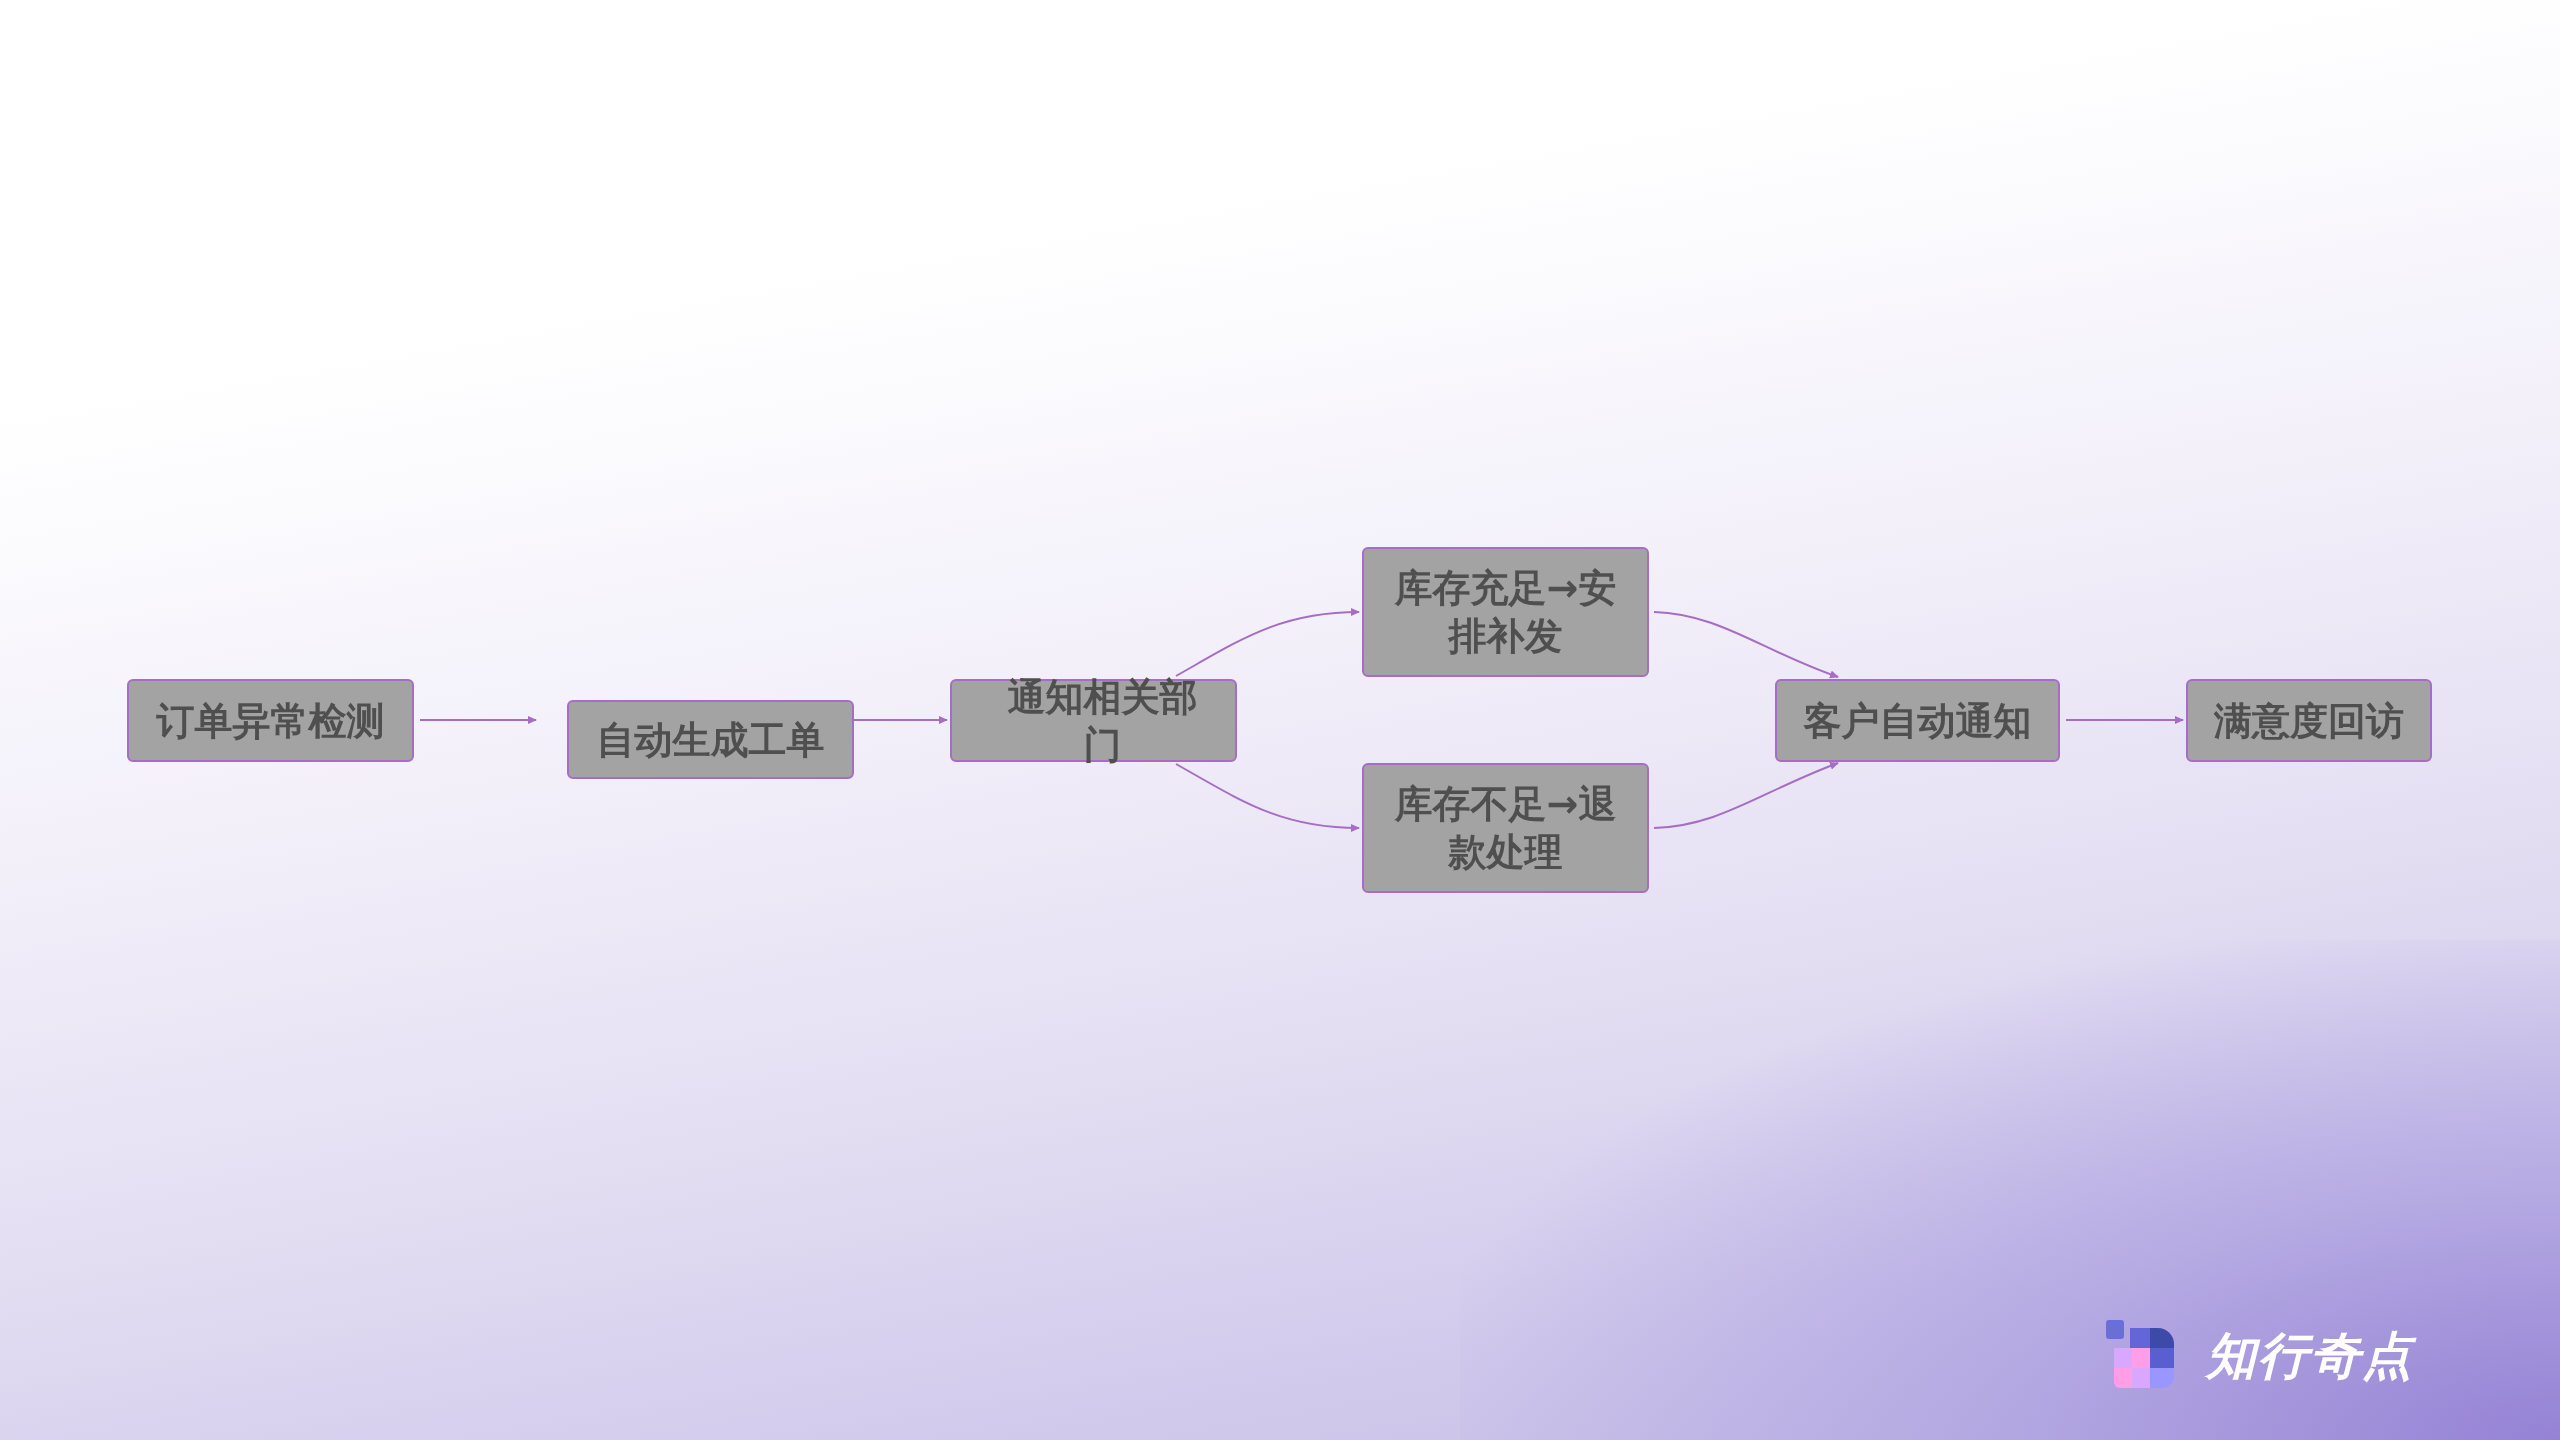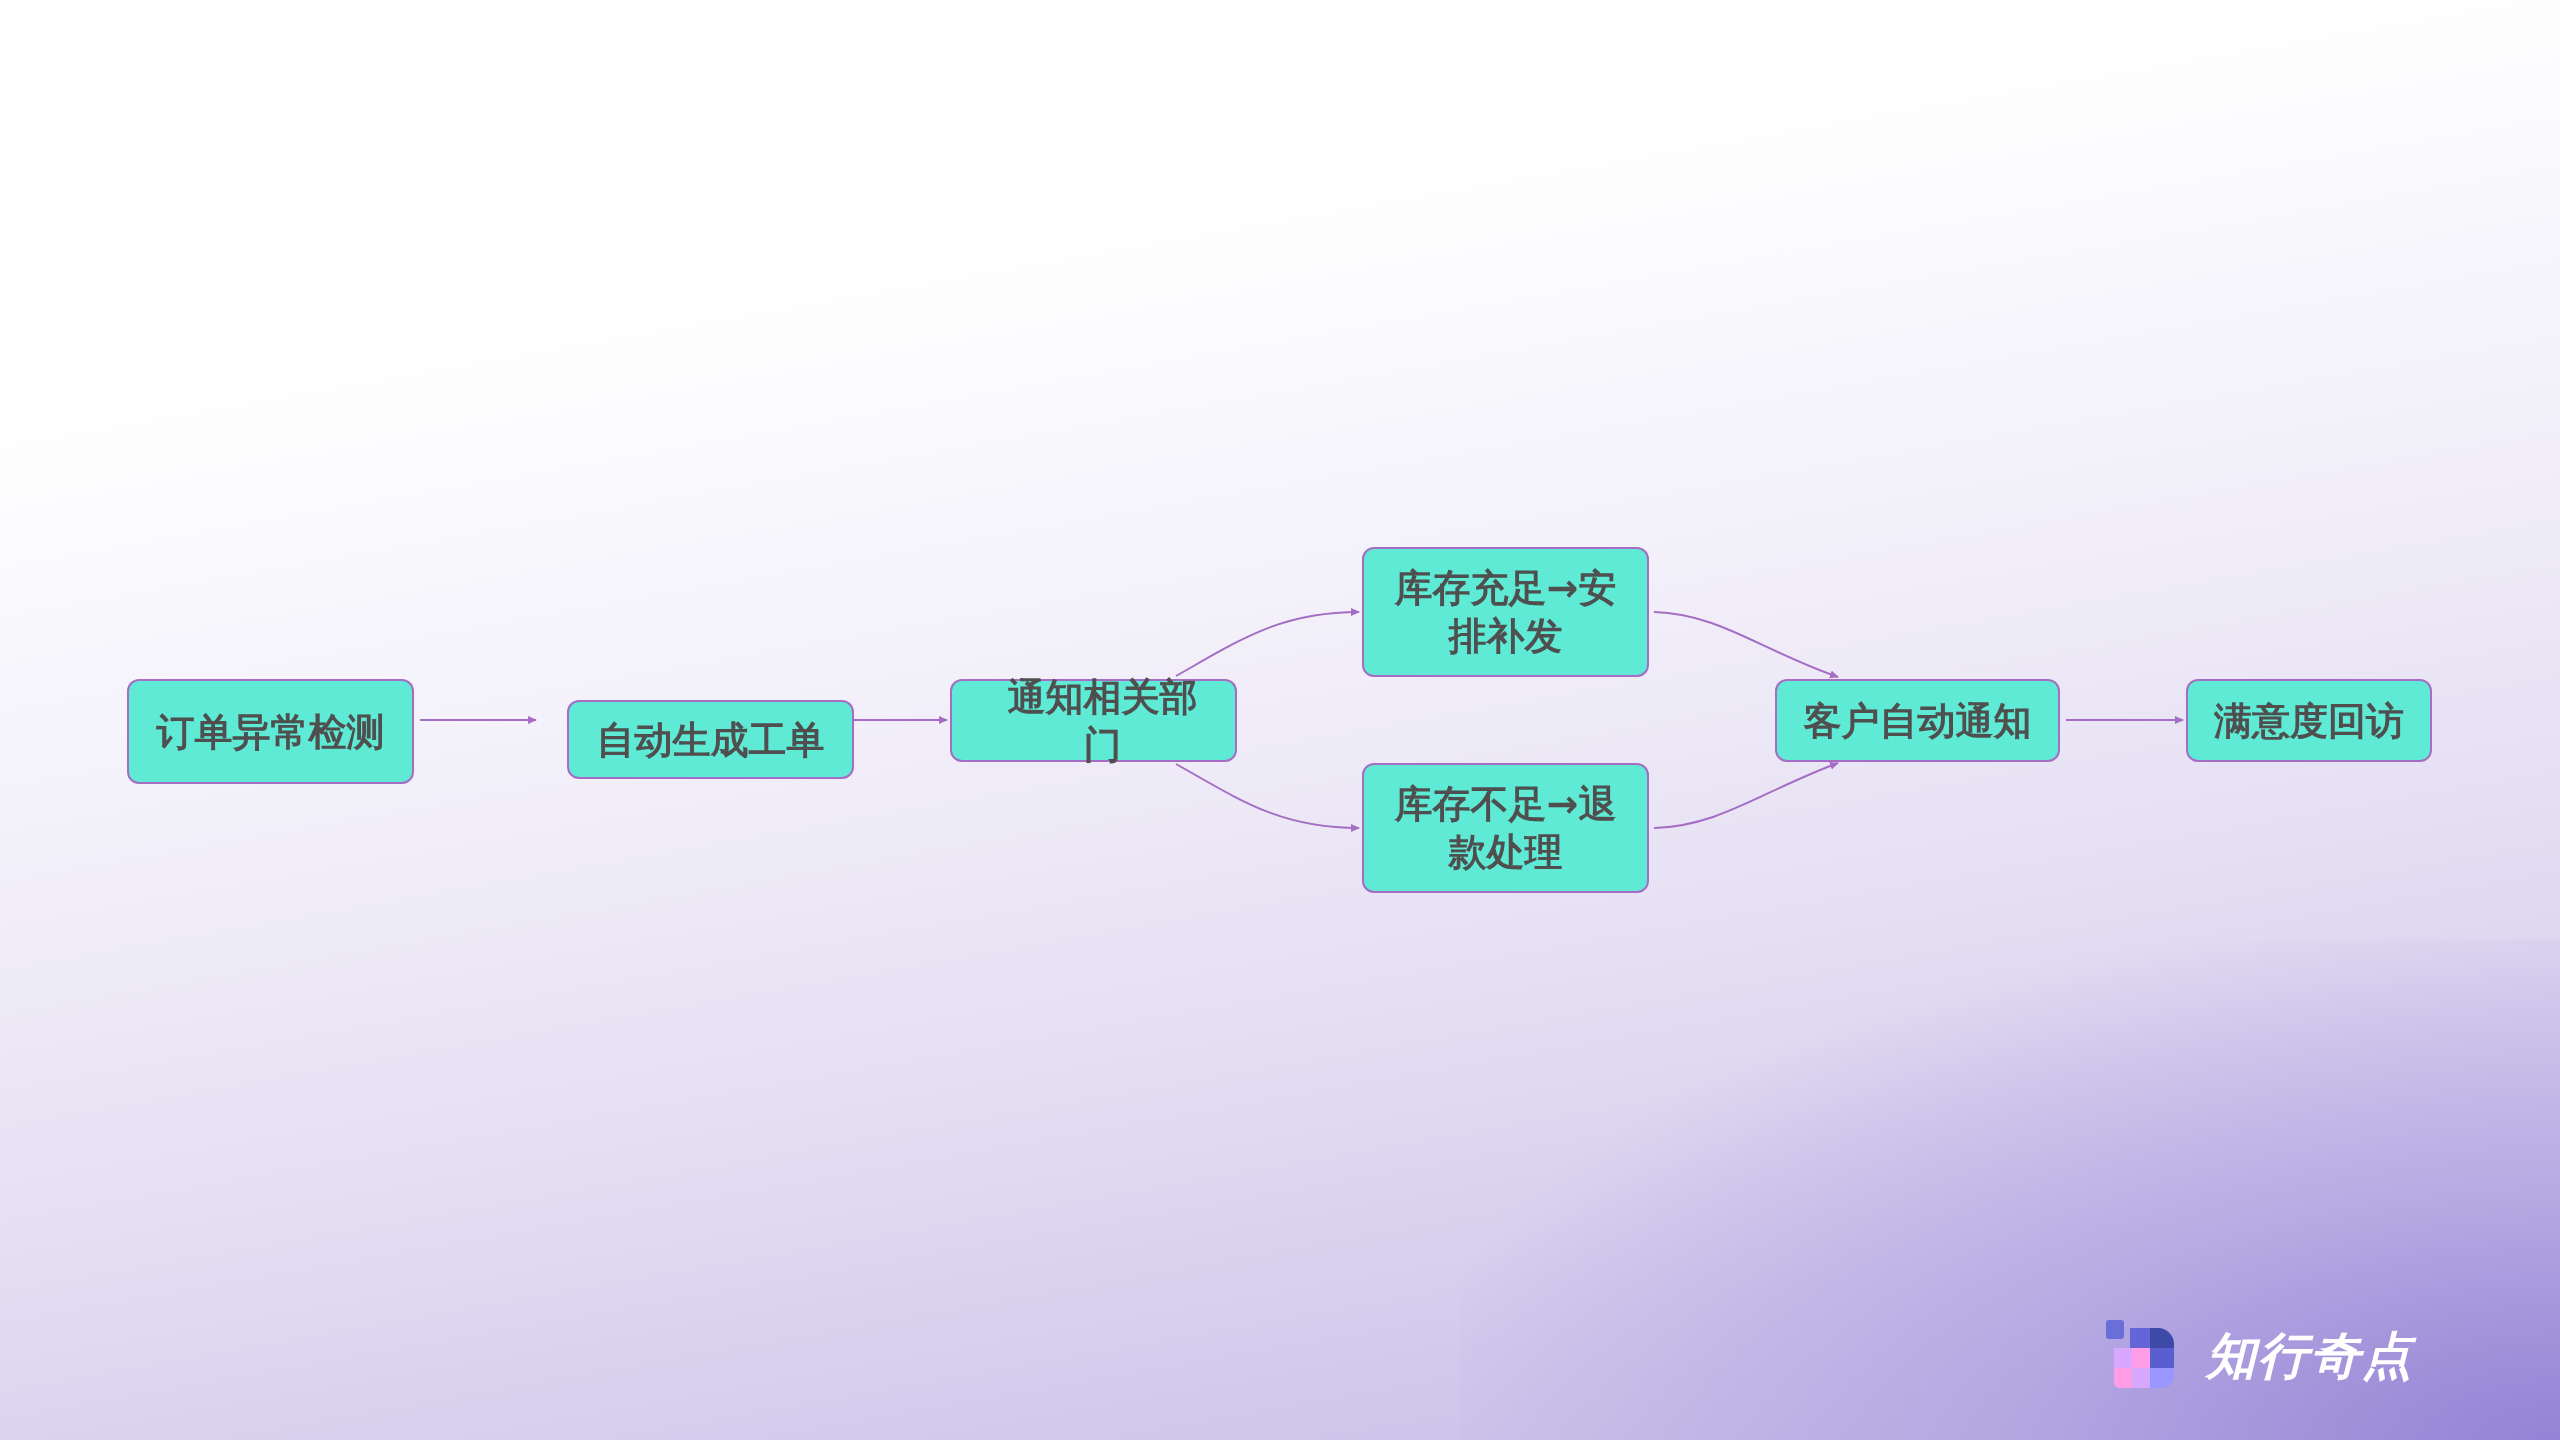--- a/index.html
+++ b/index.html
@@ -8,21 +8,21 @@
     font-family:"DejaVu Sans", sans-serif;
     background: linear-gradient(170deg, #ffffff 0%, #ffffff 22%, #f1eef9 48%, #e3ddf2 68%, #d2caec 85%, #c5bce6 100%);
   }
   .corner-glow {
     position:absolute; right:0; bottom:0; width:1100px; height:500px;
     background: radial-gradient(ellipse at 100% 100%, rgba(140,120,210,0.85) 0%, rgba(160,145,220,0.55) 35%, rgba(190,180,232,0) 75%);
     pointer-events:none;
   }
   .node {
     position:absolute; box-sizing:border-box;
-    background:#5eead4; border:2px solid #a56dc4; border-radius:12px;
+    background:#a3a3a3; border:2px solid #a56dc4; border-radius:6px;
     display:flex; align-items:center; justify-content:center; text-align:center;
     color:#4f4f4f; font-weight:bold; font-size:38px; line-height:48px;
     padding:0 20px;
   }
   svg.edges { position:absolute; left:0; top:0; width:2560px; height:1440px; }
   .logo { position:absolute; left:2104px; top:1316px; width:420px; height:90px; }
   .logo-mark { position:absolute; left:0; top:4px; width:72px; height:72px; }
   .logo-text {
     position:absolute; left:102px; top:0; color:#ffffff; font-weight:bold;
     font-size:50px; line-height:80px; letter-spacing:2px; font-style:italic;
@@ -43,21 +43,21 @@
     <path d="M420,720 L536,720"></path>
     <path d="M832,720 L947,720"></path>
     <path d="M1176,676 C1240,640 1280,612 1359,612"></path>
     <path d="M1176,764 C1240,800 1280,828 1359,828"></path>
     <path d="M1654,612 C1720,614 1760,650 1838,677"></path>
     <path d="M1654,828 C1720,826 1760,792 1838,763"></path>
     <path d="M2066,720 L2183,720"></path>
   </g>
 </svg>
 
-<div class="node" style="left:127px; top:679px; width:287px; height:105px;">
+<div class="node" style="left:127px; top:679px; width:287px; height:83px;">
   <span>订单异常检测</span>
 </div>
 <div class="node" style="left:539px; top:700px; width:287px; height:79px;margin-left:28px;">
   <span>自动生成工单</span>
 </div>
 <div class="node" style="left:950px; top:679px; width:287px; height:83px;padding-left:38px;">
   <span>通知相关部门</span>
 </div>
 <div class="node" style="left:1362px; top:547px; width:287px; height:130px; padding:0 22px;">
   <span>库存充足→安排补发</span>

